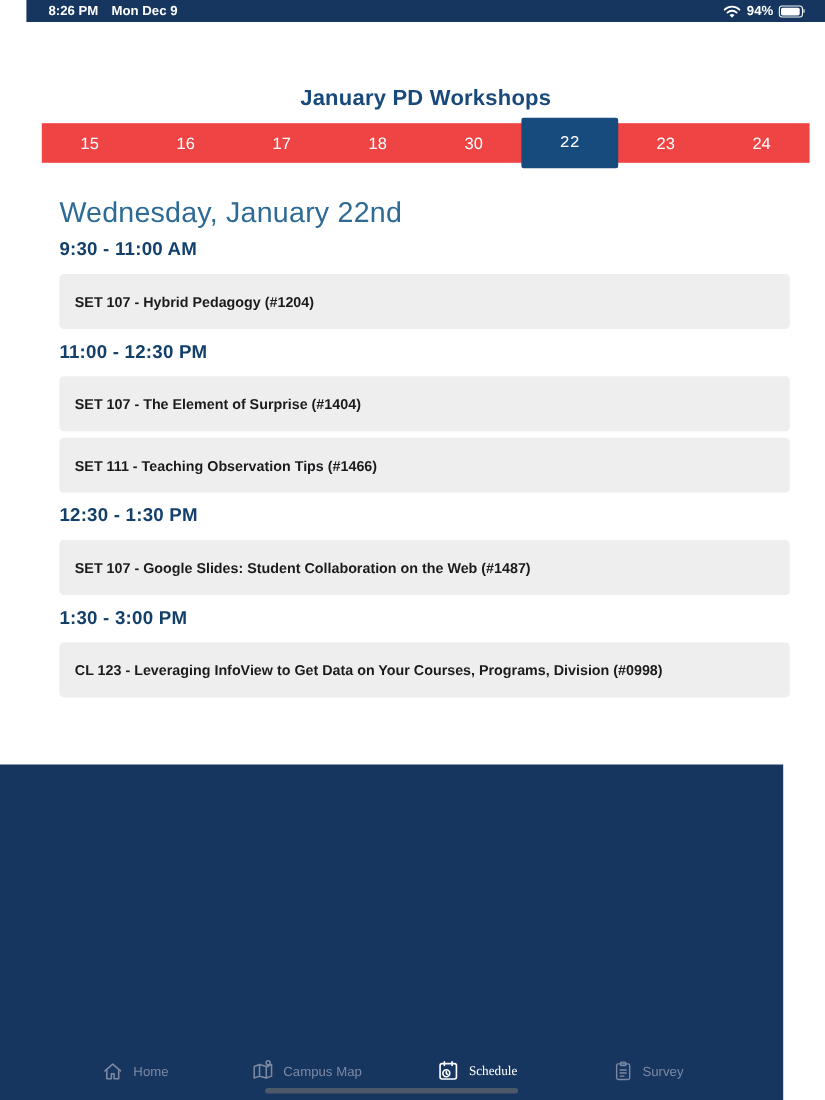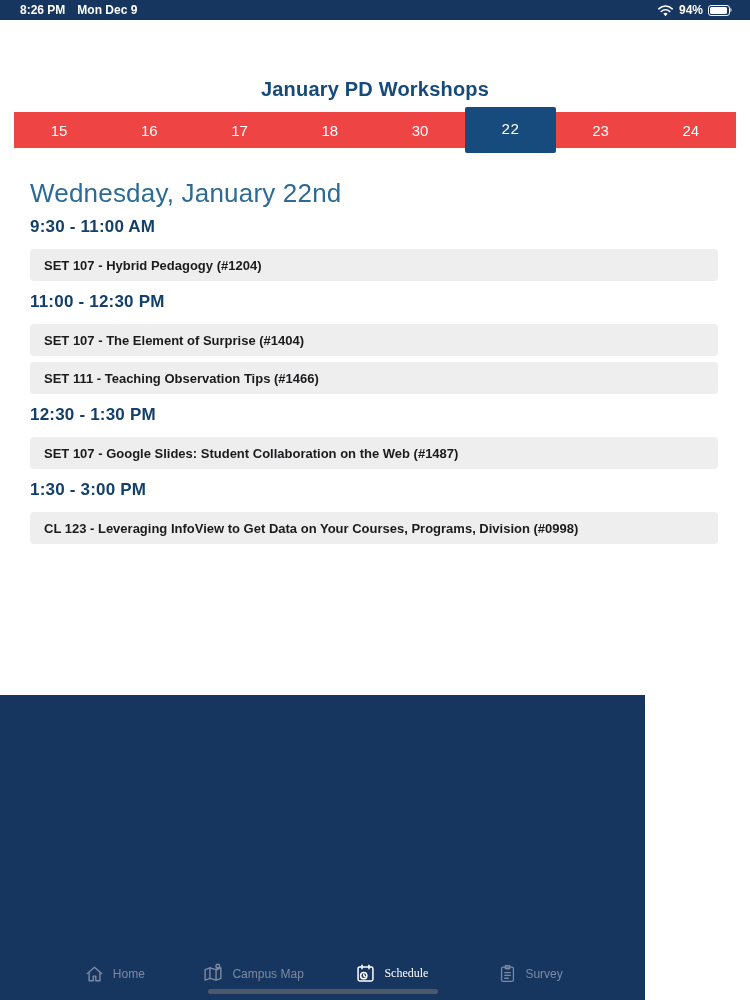--- a/index.html
+++ b/index.html
@@ -2,21 +2,21 @@
 <html style="--navy: #163660; --title-blue: #17497b; --heading-blue: #2d6b94; --time-blue: #13406a; --tab-selected: #174a7d; --row-gray: #eeeeef; --nav-inactive: #7e89a1;"><head>
 <meta charset="utf-8">
 <style>
   html,body{margin:0;padding:0;}
   body{
     width:750px;height:1000px;position:relative;overflow:hidden;
     background:#ffffff;
     font-family:"Liberation Sans","DejaVu Sans",sans-serif;
     -webkit-font-smoothing:antialiased;
   }
-  .screen{position:absolute;inset:0;}
+  .screen{position:absolute;inset:0;padding-left:24px;}
 
   
   .status-bar{
     height:20px;background:var(--navy,#163660);
     display:flex;align-items:center;justify-content:space-between;
     padding:0 20px;color:#fff;font-size:12px;font-weight:700;
   }
   .sb-left{display:flex;gap:12px;align-items:center;}
   .sb-right{display:flex;gap:5px;align-items:center;font-weight:600;}
   .wifi{display:flex;align-items:center;}
@@ -55,28 +55,28 @@
   .content{padding:0 32px 0 30px;}
   .day-heading{
     margin:33px 0 0 0;font-size:26px;line-height:25px;font-weight:400;
     color:var(--heading-blue,#2d6b94);letter-spacing:.2px;
   }
   .time-header{
     margin:12px 0 13px 0;font-size:17px;line-height:18px;font-weight:700;
     color:var(--time-blue,#13406a);letter-spacing:.2px;
   }
   .workshop-row{
-    height:32px;background:var(--row-gray,#eeeeef);border-radius:4px;
+    height:50px;background:var(--row-gray,#eeeeef);border-radius:4px;
     display:flex;align-items:center;padding-left:14px;margin-bottom:6px;
     font-size:13px;font-weight:700;color:#1b1b1d;cursor:pointer;
   }
 
   
   .footer{
-    position:absolute;left:0;top:695px;width:645px;height:305px;
+    position:absolute;left:0;top:695px;width:712px;height:305px;
     background:var(--navy,#163660);
   }
   .bottom-nav{
     position:absolute;left:45px;right:45px;bottom:16px;
     display:flex;align-items:center;
   }
   .nav-item{
     flex:1;display:flex;align-items:center;justify-content:center;gap:8px;
     color:var(--nav-inactive,#7e89a1);font-size:12px;cursor:pointer;
   }

